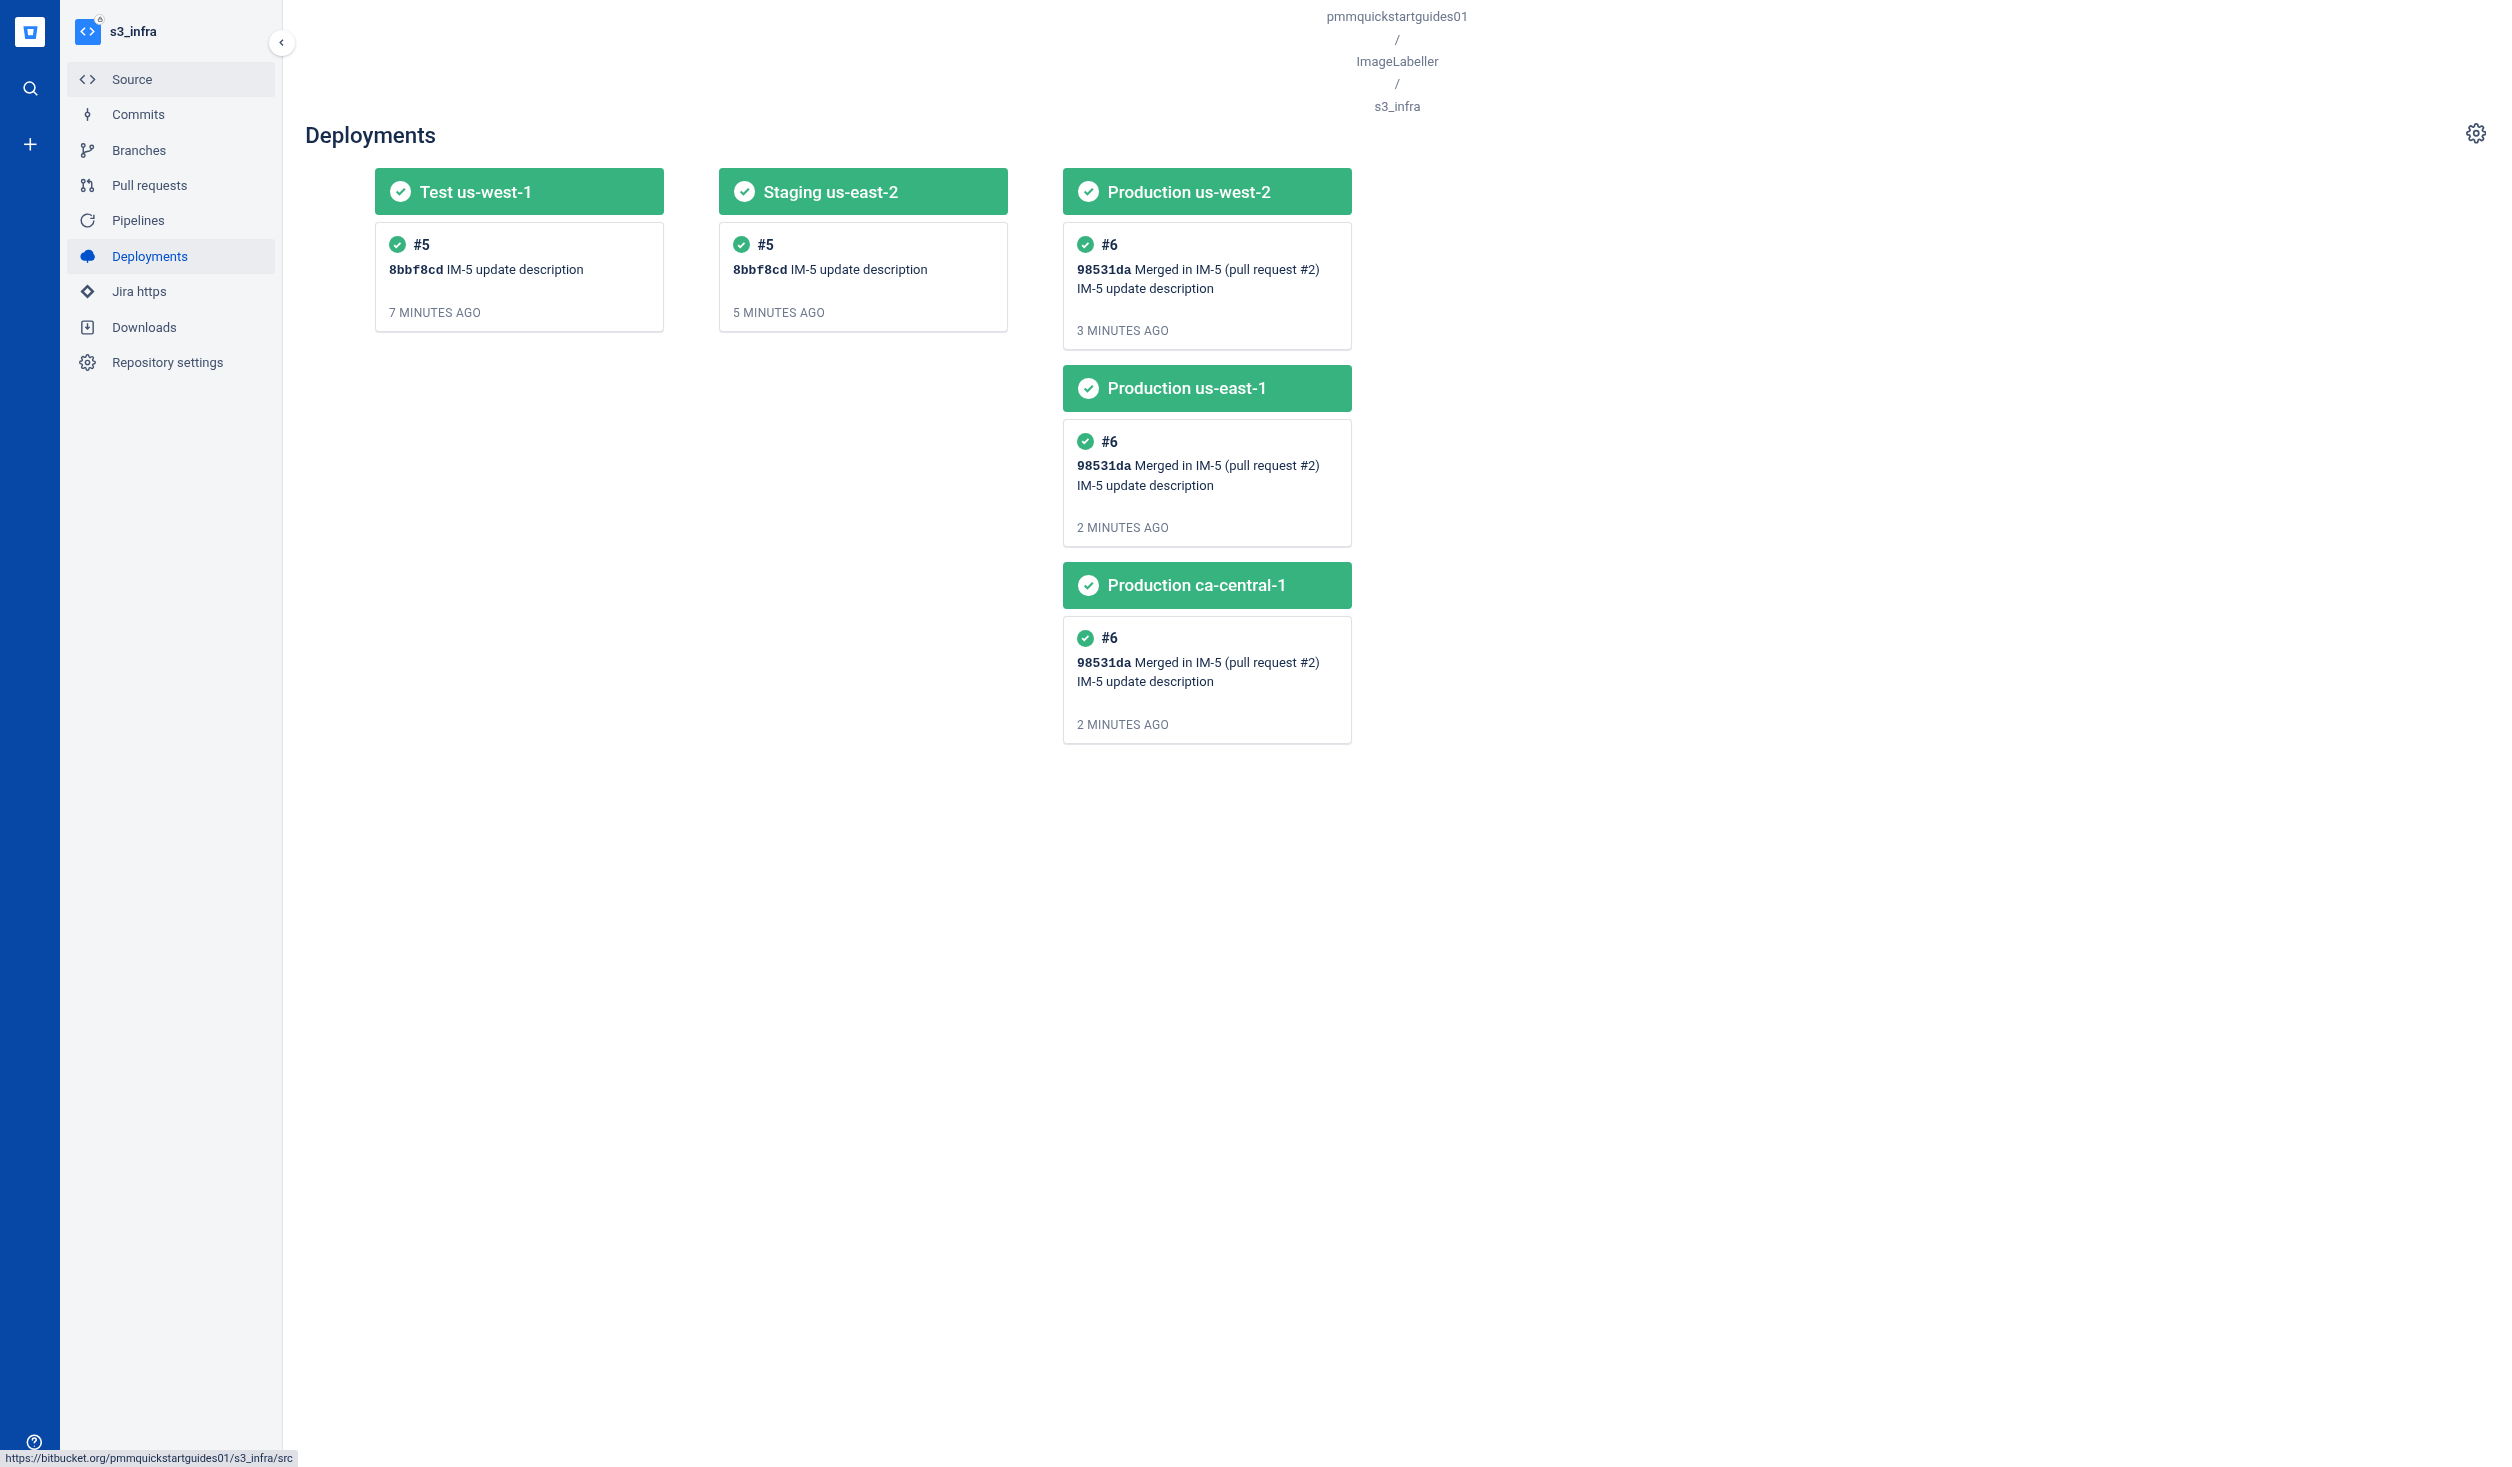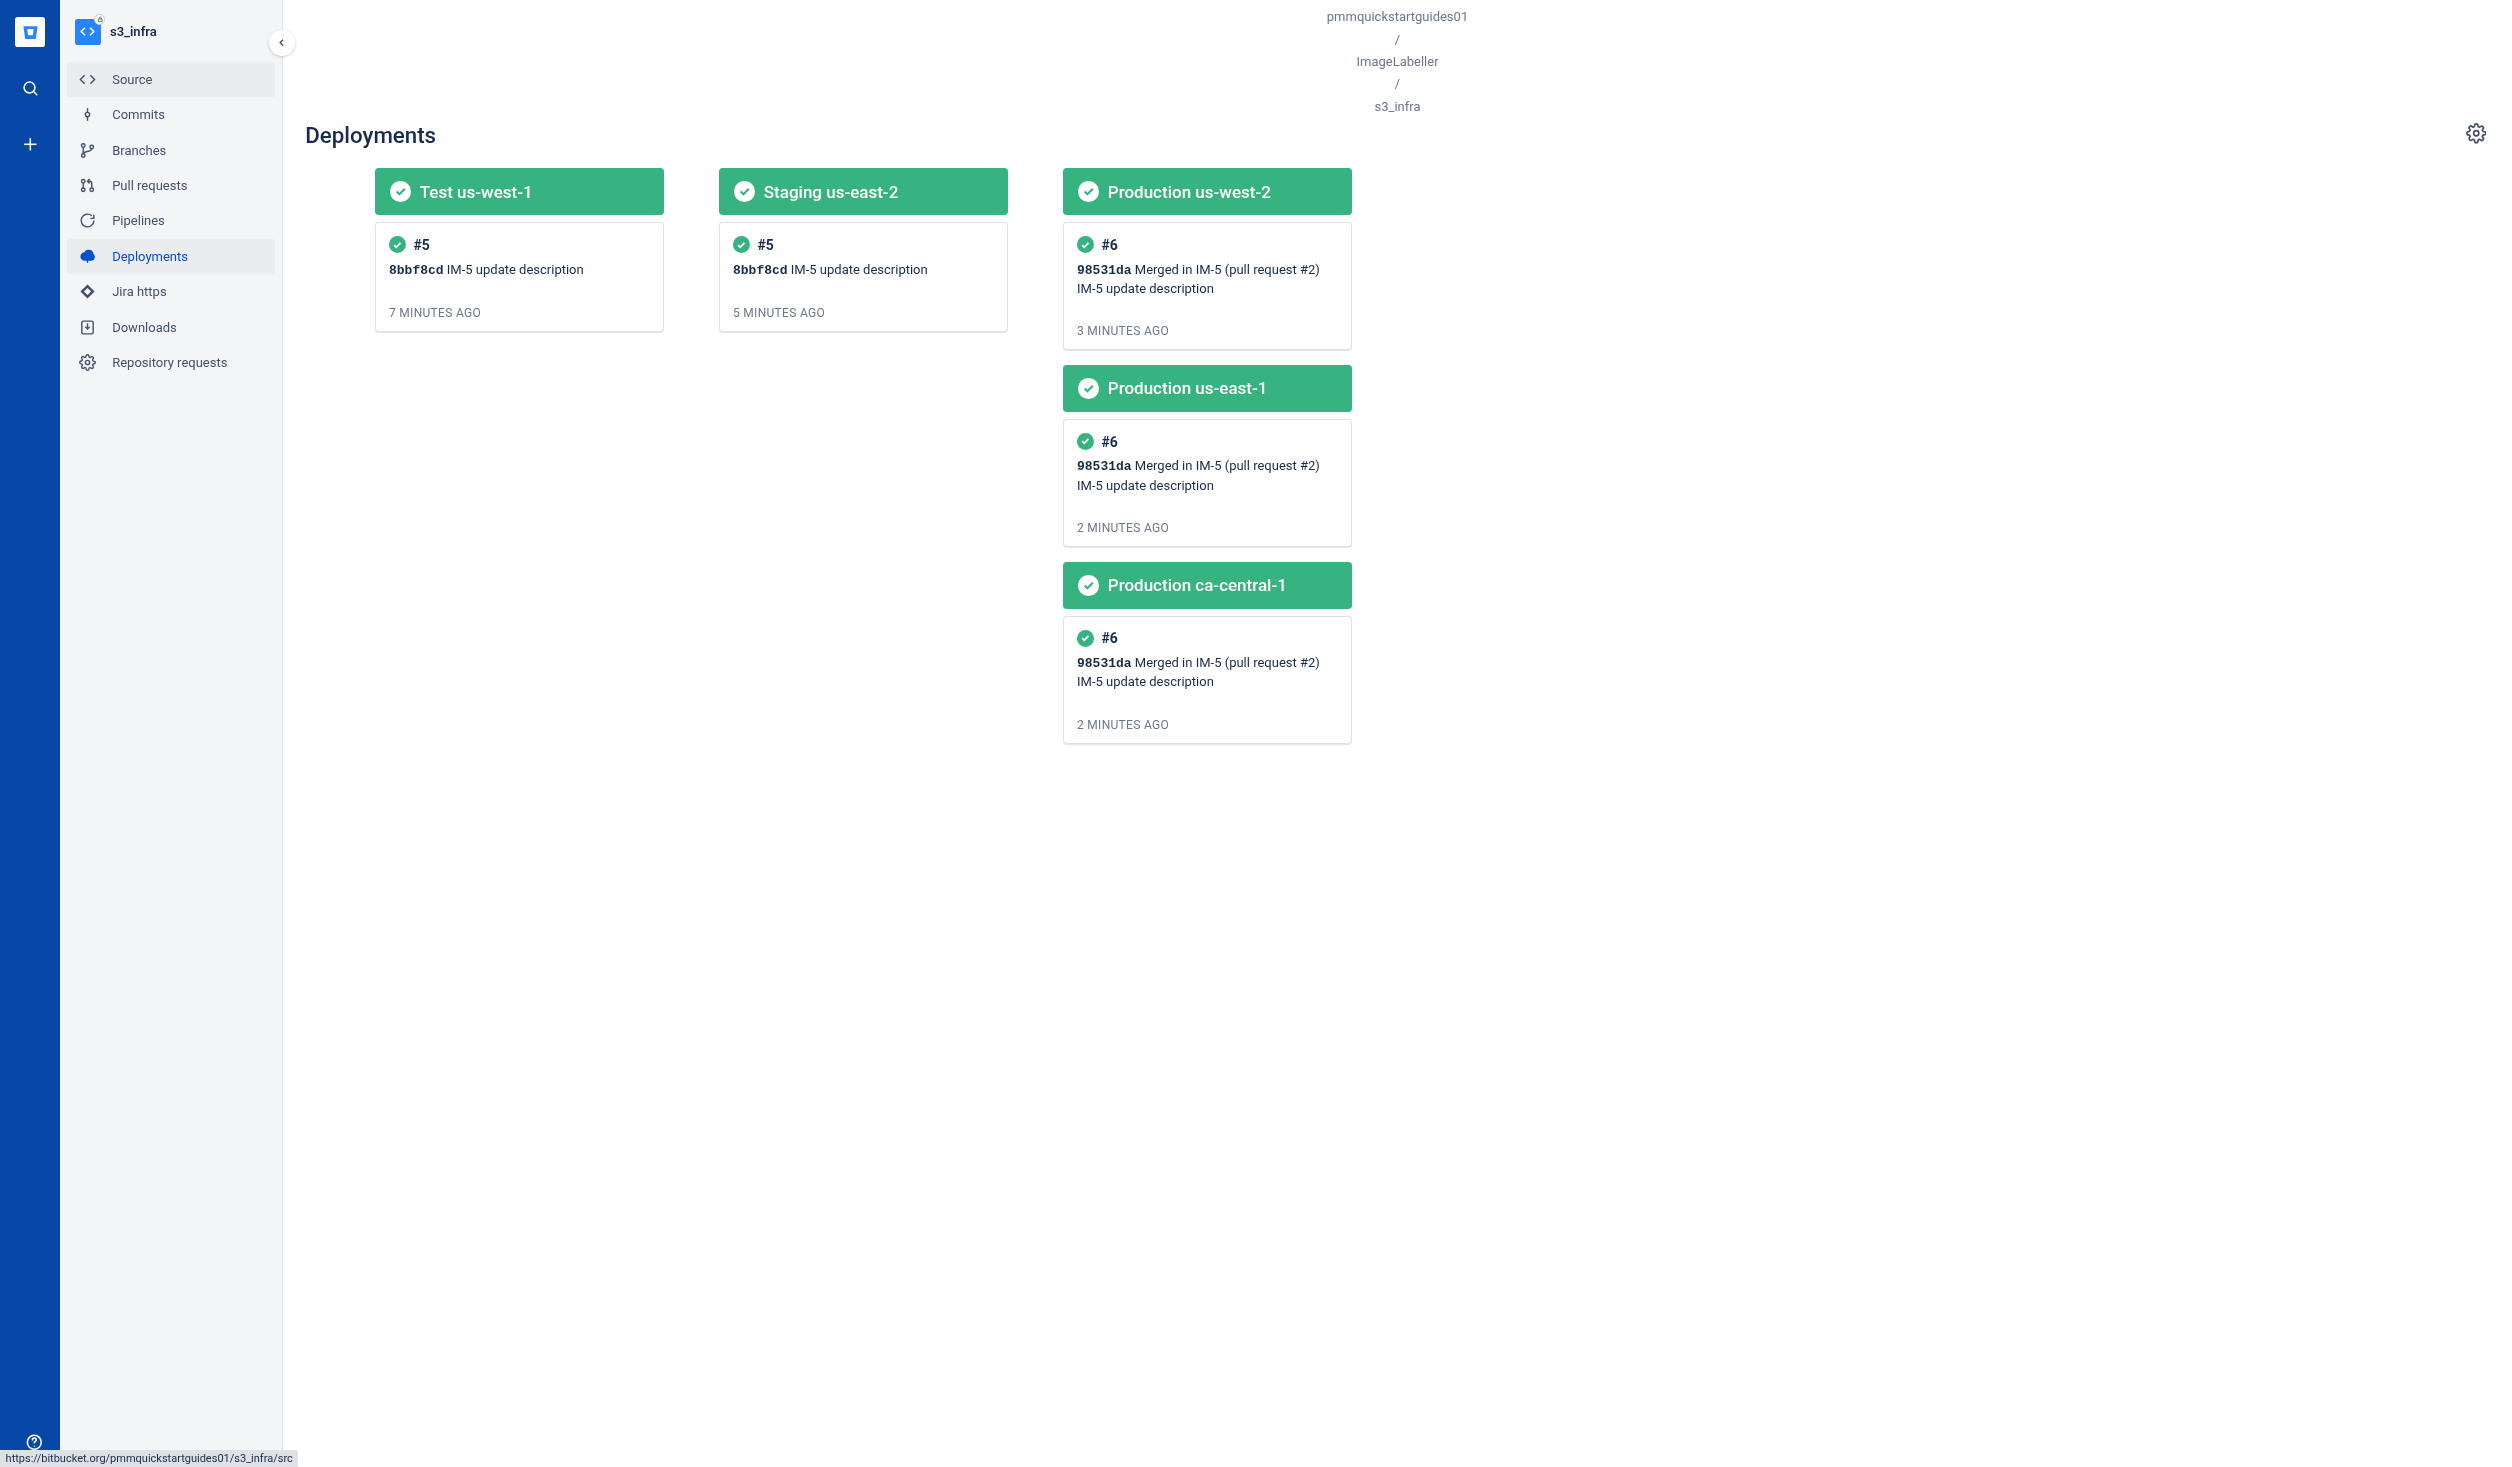--- a/index.html
+++ b/index.html
@@ -295,21 +295,21 @@
           </span>
           <span>Downloads</span>
         </li>
         <li class="nav-item">
           <span class="nav-icon">
             <svg width="17" height="17" viewBox="0 0 24 24" fill="none" stroke="currentColor" stroke-width="2">
               <circle cx="12" cy="12" r="3"></circle>
               <path d="M19.4 15a1.7 1.7 0 00.34 1.87l.06.06a2 2 0 11-2.83 2.83l-.06-.06a1.7 1.7 0 00-1.87-.34 1.7 1.7 0 00-1 1.56V21a2 2 0 11-4 0v-.09a1.7 1.7 0 00-1-1.56 1.7 1.7 0 00-1.87.34l-.06.06a2 2 0 11-2.83-2.83l.06-.06a1.7 1.7 0 00.34-1.87 1.7 1.7 0 00-1.56-1H3a2 2 0 110-4h.09a1.7 1.7 0 001.56-1 1.7 1.7 0 00-.34-1.87l-.06-.06a2 2 0 112.83-2.83l.06.06a1.7 1.7 0 001.87.34H9a1.7 1.7 0 001-1.56V3a2 2 0 114 0v.09a1.7 1.7 0 001 1.56 1.7 1.7 0 001.87-.34l.06-.06a2 2 0 112.83 2.83l-.06.06a1.7 1.7 0 00-.34 1.87V9a1.7 1.7 0 001.56 1H21a2 2 0 110 4h-.09a1.7 1.7 0 00-1.56 1z"></path>
             </svg>
           </span>
-          <span>Repository requests</span>
+          <span>Repository settings</span>
         </li>
       </ul>
   </div>
 
   <div class="main">
     <div class="breadcrumb" id="breadcrumb">
         <a>pmmquickstartguides01</a>
         <span class="sep">/</span>
         <a>ImageLabeller</a>
         <span class="sep">/</span>

